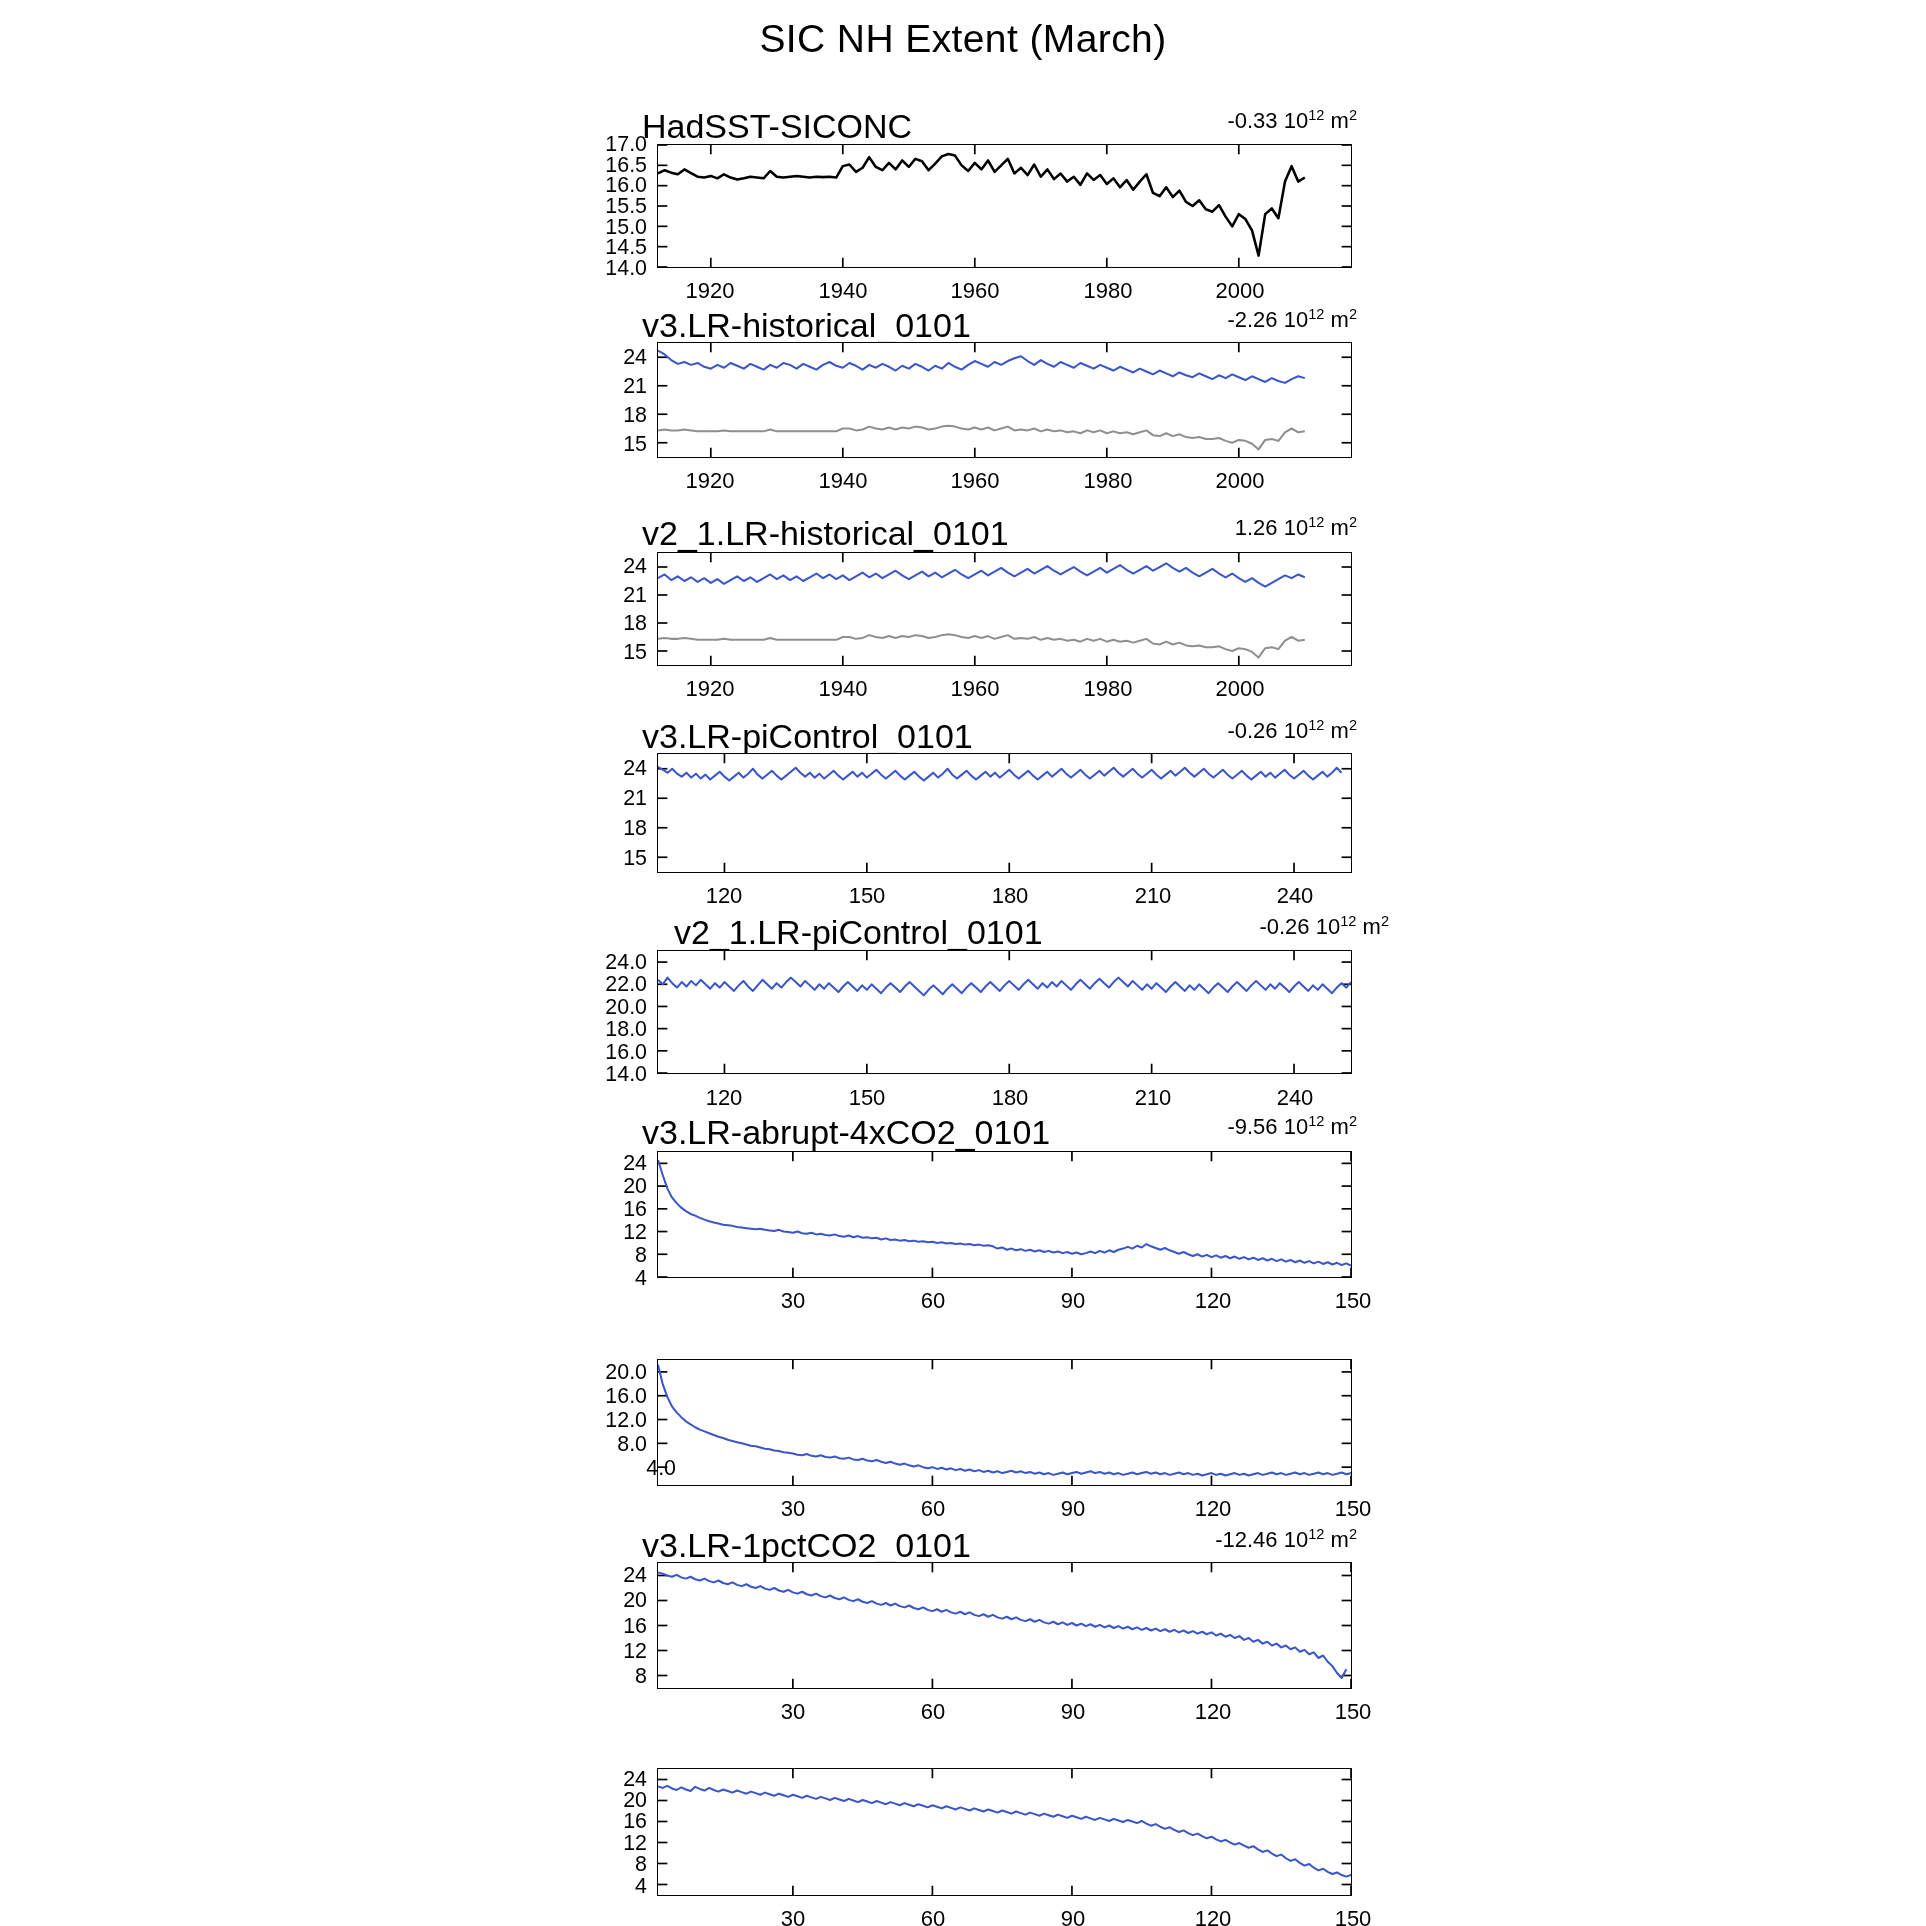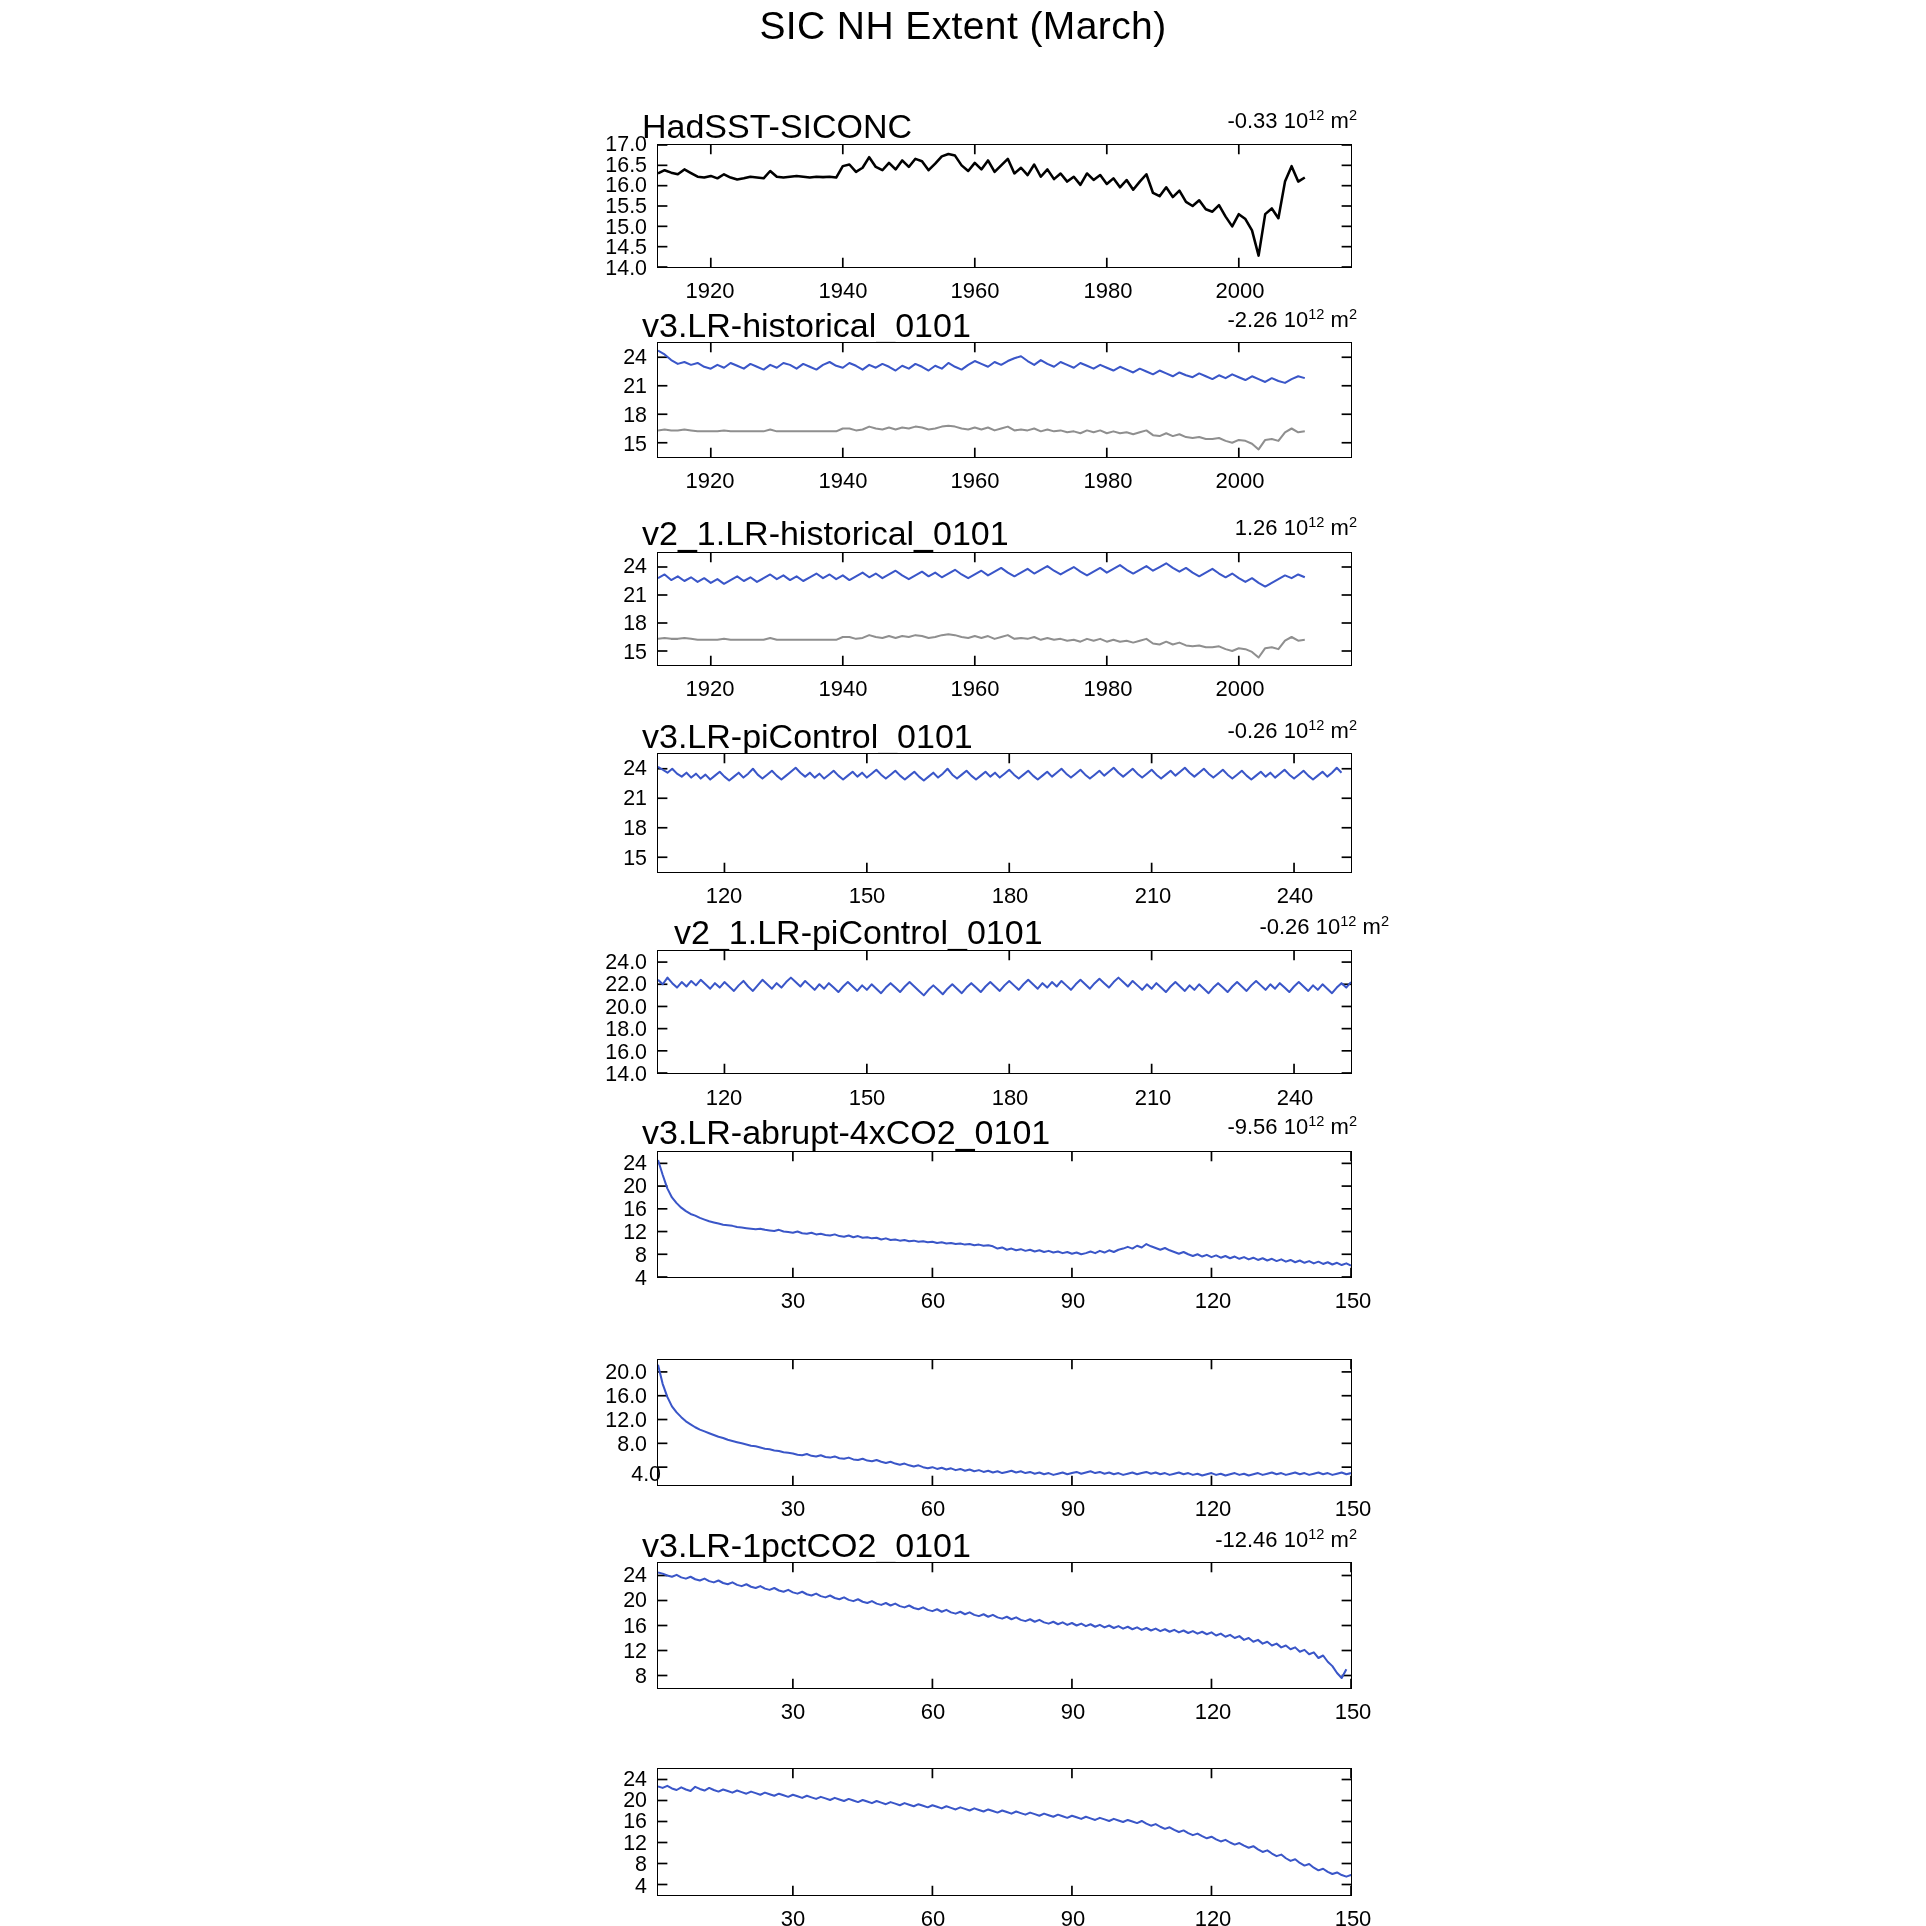--- a/index.html
+++ b/index.html
@@ -7,21 +7,21 @@
     width:1926px;height:1926px;
     background:#ffffff;
     font-family:"Liberation Sans", sans-serif;
     color:#000000;
     overflow:hidden;
   }
   #root{position:relative;width:1926px;height:1926px;}
 
   .fig-title{
     position:absolute;
-    top:4px;left:0;width:1926px;
+    top:17px;left:0;width:1926px;
     text-align:center;
     font-size:39px;
     letter-spacing:0.4px;
   }
   .panel-head{position:relative;height:29px;}
   .panel-title{
     position:absolute;left:0;top:0;
     font-size:34px;
     white-space:nowrap;
   }
@@ -321,21 +321,21 @@
         <line y1="98.66666666666667" y2="98.66666666666667" x1="812" x2="801" stroke="#000" stroke-width="2"></line>
         <line y1="126.85714285714286" y2="126.85714285714286" x1="0" x2="11" stroke="#000" stroke-width="2"></line>
         <line y1="126.85714285714286" y2="126.85714285714286" x1="812" x2="801" stroke="#000" stroke-width="2"></line>
         <path d="M0.00 5.64 L5.45 28.19 L10.90 43.70 L16.35 54.97 L21.80 62.02 L27.25 67.66 L32.70 72.59 L38.15 76.11 L43.60 79.64 L49.05 82.46 L54.50 84.57 L59.95 86.69 L65.40 88.80 L70.85 90.91 L76.30 92.32 L81.74 94.44 L87.19 95.85 L92.64 97.26 L98.09 98.67 L103.54 100.08 L108.99 101.49 L114.44 102.19 L119.89 103.60 L125.34 105.01 L130.79 105.71 L136.24 107.12 L141.69 107.83 L147.14 109.24 L152.59 109.94 L158.04 110.65 L163.49 112.06 L168.94 112.76 L174.39 111.35 L179.84 113.47 L185.29 114.17 L190.74 112.76 L196.19 114.88 L201.64 115.58 L207.09 114.17 L212.54 116.29 L217.99 116.99 L223.44 115.58 L228.89 117.70 L234.34 118.40 L239.79 116.99 L245.23 119.10 L250.68 119.81 L256.13 118.40 L261.58 120.51 L267.03 121.92 L272.48 120.51 L277.93 122.63 L283.38 124.04 L288.83 122.63 L294.28 124.74 L299.73 126.15 L305.18 124.74 L310.63 126.86 L316.08 128.27 L321.53 126.86 L326.98 128.97 L332.43 127.56 L337.88 129.68 L343.33 128.27 L348.78 130.38 L354.23 128.97 L359.68 131.09 L365.13 129.68 L370.58 131.79 L376.03 130.38 L381.48 132.50 L386.93 131.09 L392.38 133.20 L397.83 131.79 L403.28 133.90 L408.72 132.50 L414.17 131.09 L419.62 133.20 L425.07 131.79 L430.52 133.90 L435.97 132.50 L441.42 134.61 L446.87 133.20 L452.32 135.31 L457.77 133.90 L463.22 136.02 L468.67 134.61 L474.12 133.20 L479.57 135.31 L485.02 133.90 L490.47 132.50 L495.92 134.61 L501.37 133.20 L506.82 131.79 L512.27 133.90 L517.72 132.50 L523.17 134.61 L528.62 133.20 L534.07 135.31 L539.52 133.90 L544.97 136.02 L550.42 134.61 L555.87 133.20 L561.32 135.31 L566.77 133.90 L572.21 132.50 L577.66 134.61 L583.11 133.20 L588.56 135.31 L594.01 133.90 L599.46 136.02 L604.91 134.61 L610.36 133.20 L615.81 135.31 L621.26 133.90 L626.71 136.02 L632.16 134.61 L637.61 136.72 L643.06 135.31 L648.51 133.90 L653.96 136.02 L659.41 134.61 L664.86 136.72 L670.31 135.31 L675.76 133.90 L681.21 136.02 L686.66 134.61 L692.11 136.72 L697.56 135.31 L703.01 133.90 L708.46 136.02 L713.91 134.61 L719.36 133.20 L724.81 135.31 L730.26 133.90 L735.70 136.02 L741.15 134.61 L746.60 133.20 L752.05 135.31 L757.50 133.90 L762.95 136.02 L768.40 134.61 L773.85 133.20 L779.30 135.31 L784.75 133.90 L790.20 136.02 L795.65 134.61 L801.10 133.20 L806.55 135.31 L812.00 133.90" fill="none" stroke="#3a56c8" stroke-width="2.4" stroke-linejoin="round"></path>
       </svg>
     </div>
     <div class="ytick-label" style="left: 529px; top: 1372px; width: 118px;">20.0</div>
     <div class="ytick-label" style="left: 529px; top: 1396px; width: 118px;">16.0</div>
     <div class="ytick-label" style="left: 529px; top: 1420px; width: 118px;">12.0</div>
     <div class="ytick-label" style="left: 529px; top: 1444px; width: 118px;">8.0</div>
-    <div class="ytick-label" style="left: 543px; top: 1468px; width: 118px; margin-top: 6px;">4.0</div>
+    <div class="ytick-label" style="left: 558px; top: 1468px; width: 118px;">4.0</div>
     <div class="xtick-label" style="left: 793px; top: 1496px;">30</div>
     <div class="xtick-label" style="left: 933px; top: 1496px;">60</div>
     <div class="xtick-label" style="left: 1073px; top: 1496px;">90</div>
     <div class="xtick-label" style="left: 1213px; top: 1496px;">120</div>
     <div class="xtick-label" style="left: 1353px; top: 1496px;">150</div>
     <div class="panel-head" style="position: absolute; left: 642px; top: 1526px; width: 715px;">
       <div class="panel-title">v3.LR-1pctCO2_0101</div>
       <div class="panel-trend"><span>-12.46</span><span> 10<sup>12</sup> m<sup>2</sup></span></div>
     </div>
     <div class="plotbox" style="left: 657px; top: 1562px; width: 695px; height: 127px;">

